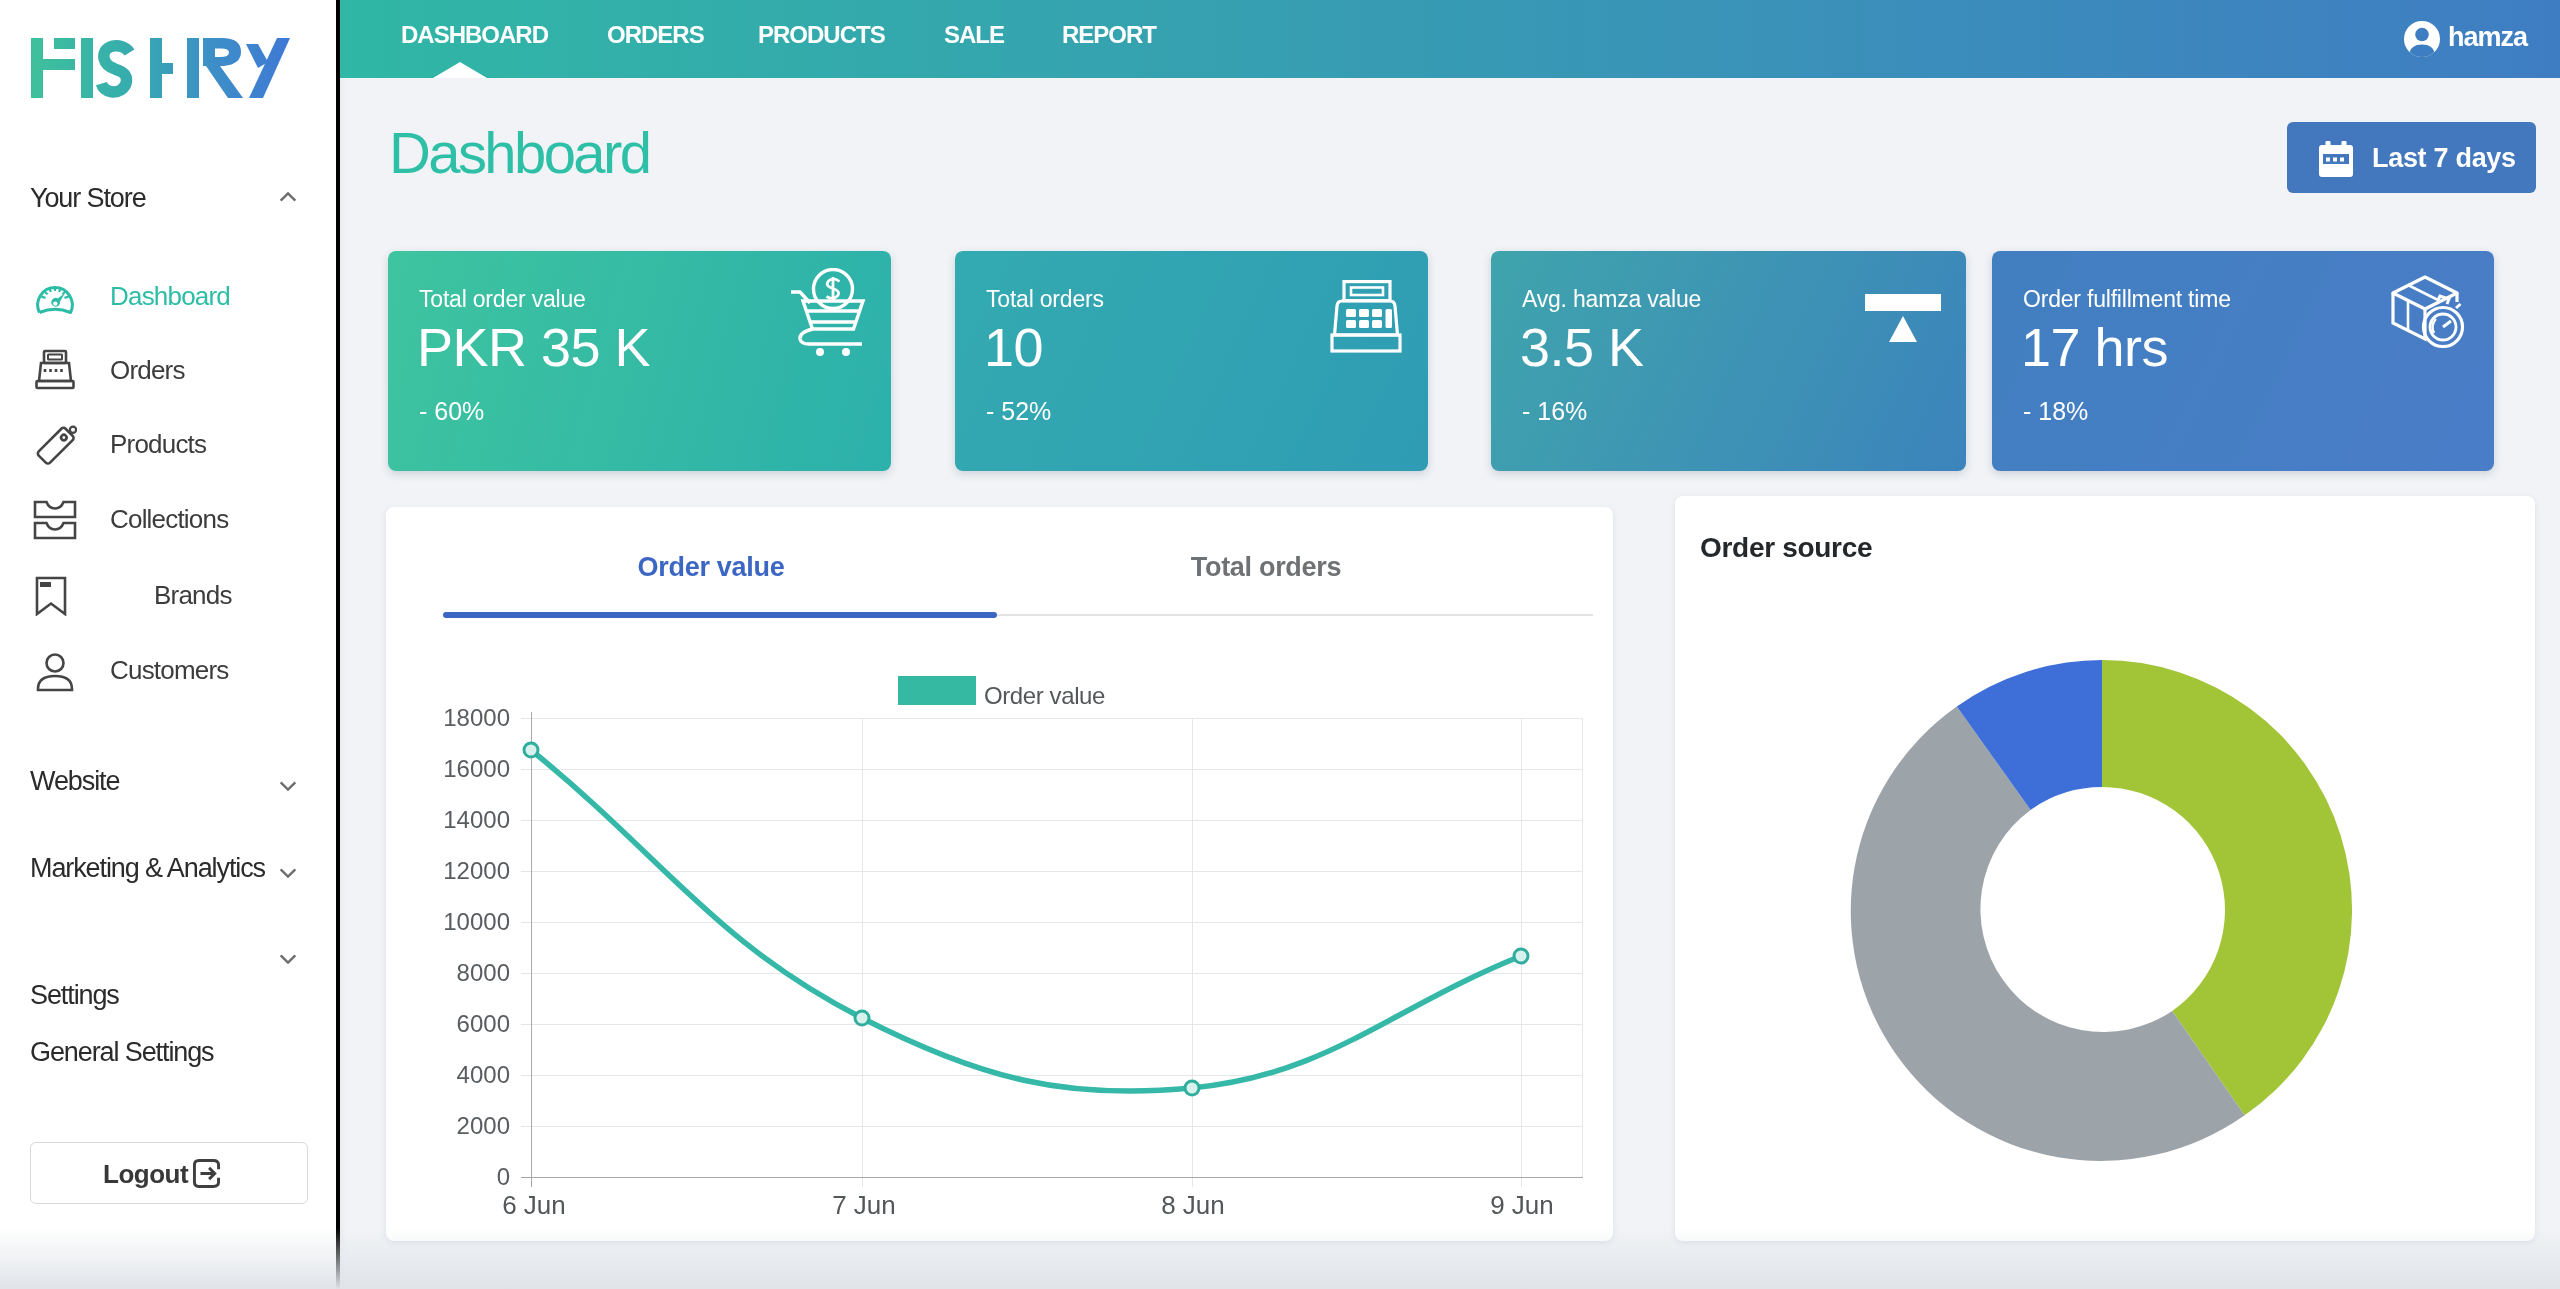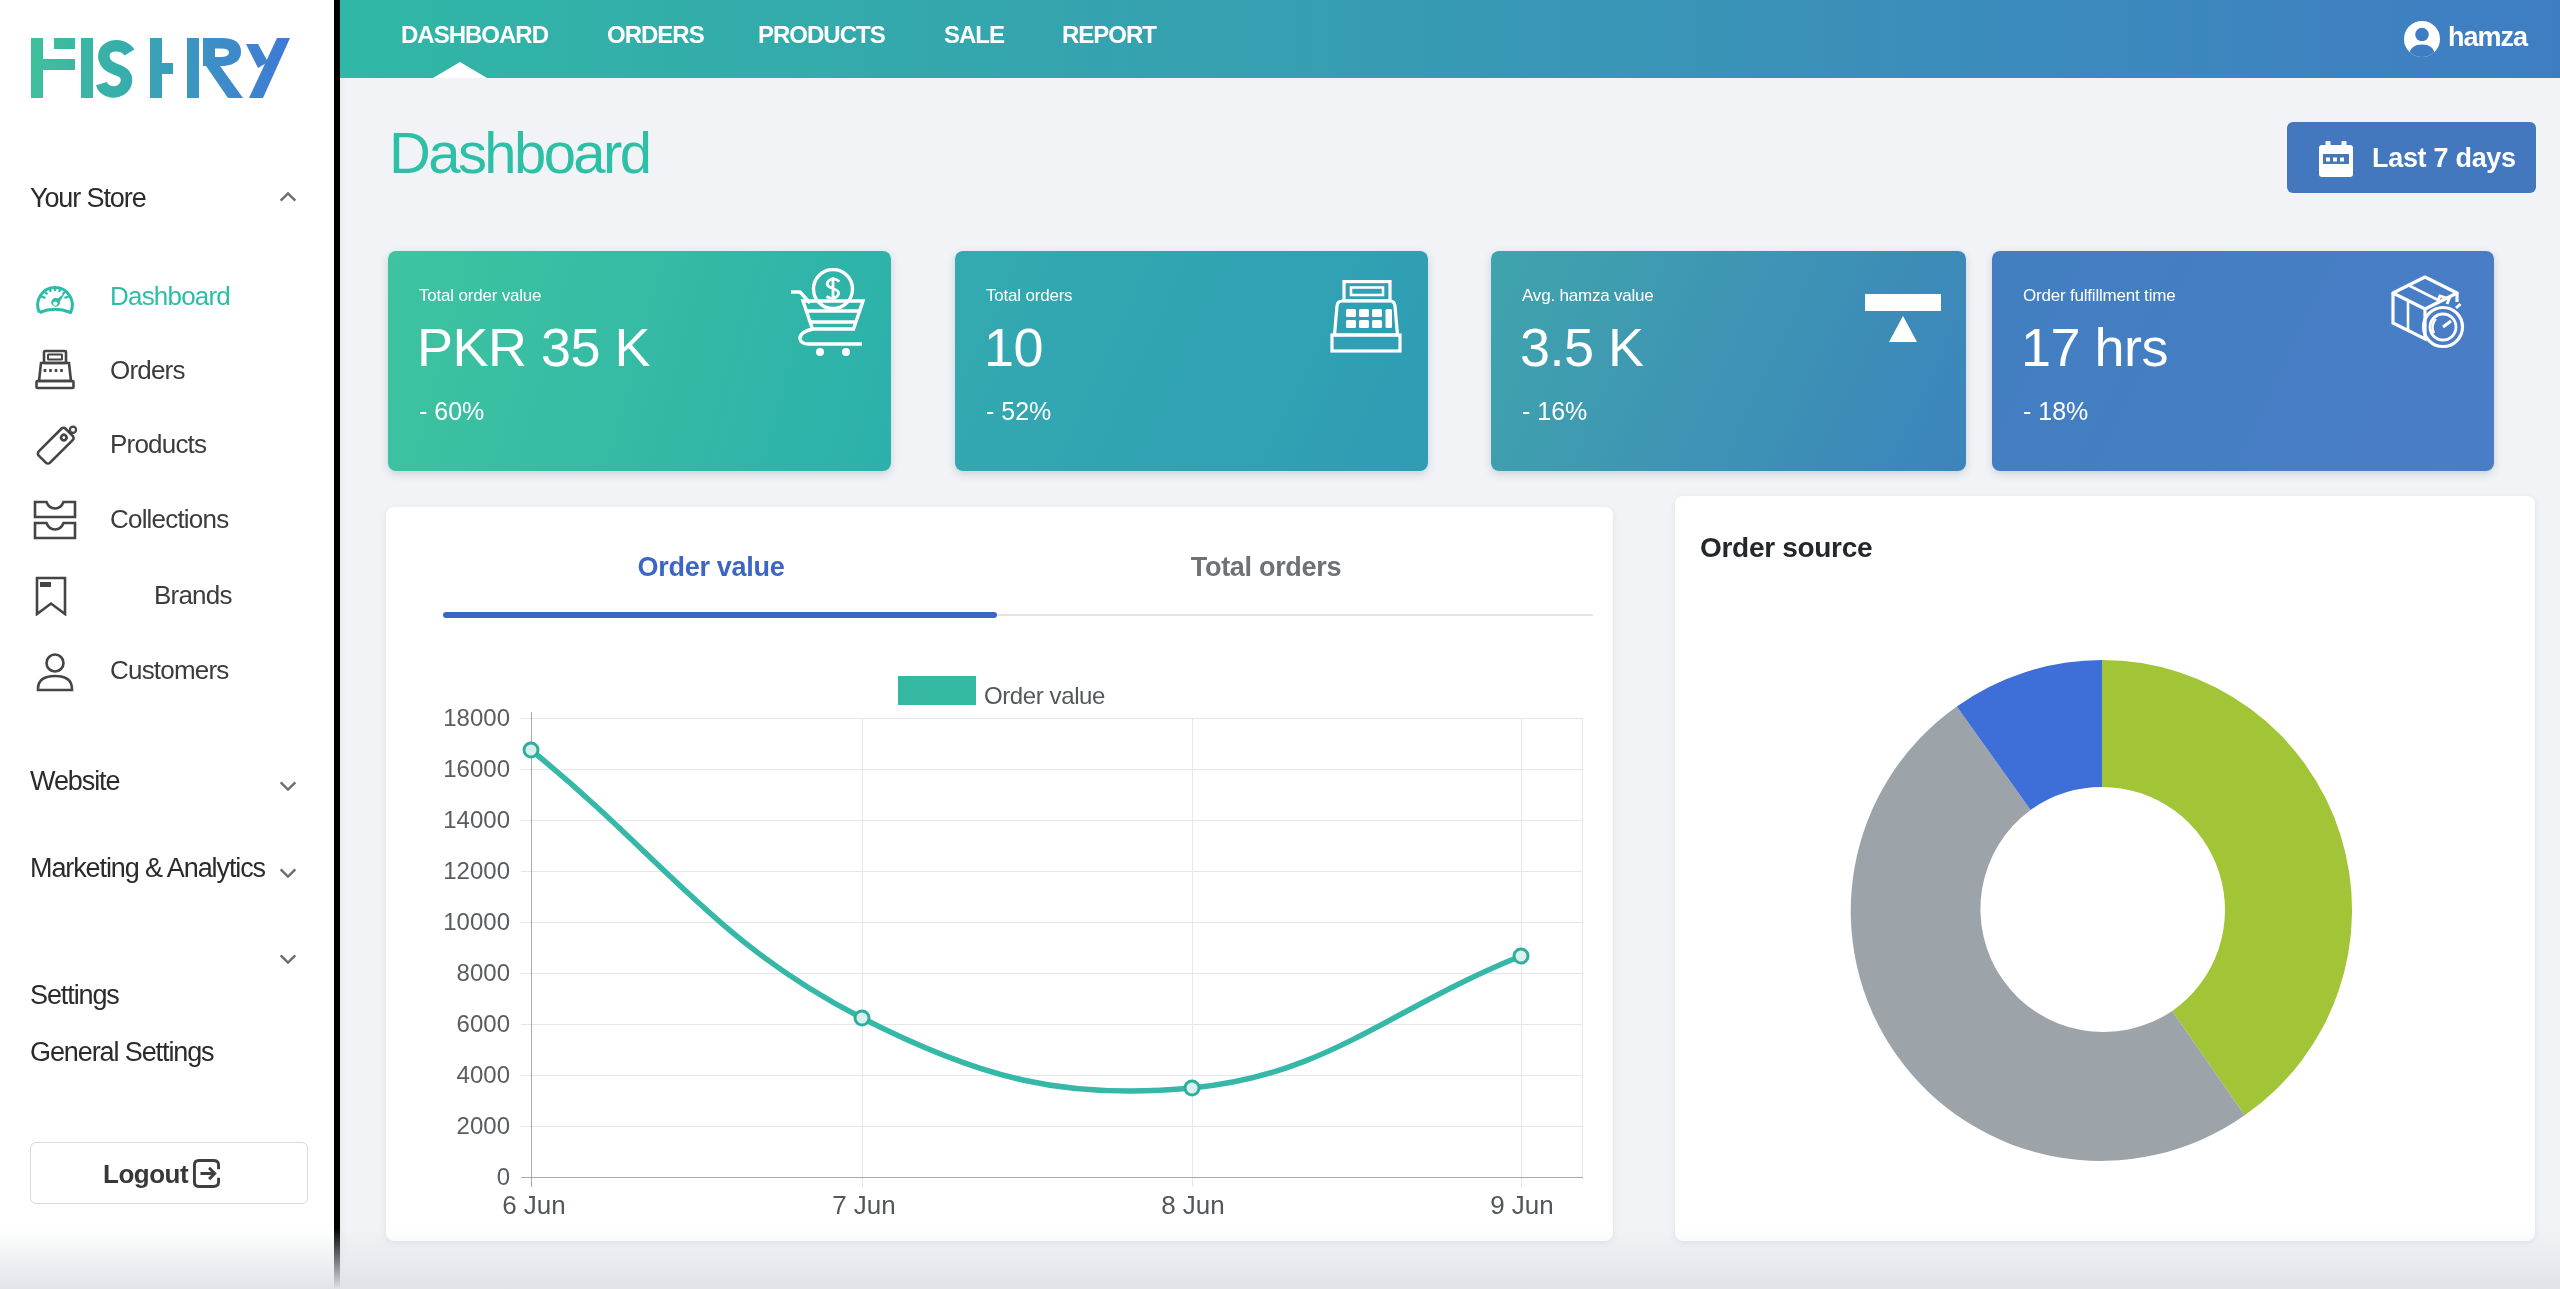--- a/index.html
+++ b/index.html
@@ -1,21 +1,21 @@
 <!DOCTYPE html>
 <html><head>
 <meta charset="utf-8">
 <style>
 html,body{margin:0;padding:0;width:2560px;height:1289px;overflow:hidden;
   font-family:"Liberation Sans",sans-serif;background:#f1f3f6;}
 *{box-sizing:border-box;}
 
 
 #sidebar{position:absolute;left:0;top:0;width:340px;height:1289px;background:#fff;
-  border-right:6px solid #000000;box-shadow:2px 0 6px rgba(0,0,0,0.04);z-index:2;}
+  border-right:4px solid #000000;box-shadow:2px 0 6px rgba(0,0,0,0.04);z-index:2;}
 #logo{position:absolute;left:31px;top:33px;}
 .srow{position:absolute;left:30px;color:#2b2b2b;font-size:27px;letter-spacing:-1.1px;}
 .chev{position:absolute;width:22px;height:22px;}
 .mitem{position:absolute;left:110px;font-size:26px;color:#3c3c3c;letter-spacing:-0.8px;}
 .micon{position:absolute;left:33px;}
 
 
 #nav{position:absolute;left:340px;top:0;width:2220px;height:78px;
   background:linear-gradient(to right,#30b7a5,#3f7dc3);z-index:3;}
 .navitem{position:absolute;top:21px;color:#fff;font-size:24px;font-weight:bold;letter-spacing:-1px;}
@@ -29,21 +29,21 @@
 #datebtn{position:absolute;left:2287px;top:122px;width:249px;height:71px;background:#4377be;
   border-radius:6px;color:#fff;font-weight:bold;z-index:1;}
 #datebtn span{position:absolute;left:85px;top:21px;font-size:27px;letter-spacing:-0.3px;}
 
 .card{position:absolute;top:251px;height:220px;border-radius:8px;color:#fff;
   box-shadow:0 3px 8px rgba(40,60,90,0.18);z-index:2;}
 #card1{left:388px;width:503px;background:linear-gradient(105deg,#3ec49f,#2cb0ab);}
 #card2{left:955px;width:473px;background:linear-gradient(115deg,#33aab0,#2f9cb4);}
 #card3{left:1491px;width:475px;background:linear-gradient(115deg,#3fa4ac,#3c84bc);}
 #card4{left:1992px;width:502px;background:linear-gradient(115deg,#417fc0,#4a7dc7);}
-.ctitle{position:absolute;left:31px;top:35px;font-size:17px;letter-spacing:-0.2px;}
+.ctitle{position:absolute;left:31px;top:35px;font-size:23px;letter-spacing:-0.2px;}
 .cval{position:absolute;left:29px;top:65px;font-size:54px;letter-spacing:-0.5px;}
 .cpct{position:absolute;left:31px;top:146px;font-size:25px;}
 .cicon{position:absolute;}
 
 .panel{position:absolute;background:#fff;border-radius:8px;box-shadow:0 2px 6px rgba(40,60,90,0.10);z-index:2;}
 #chartcard{left:386px;top:507px;width:1227px;height:734px;}
 #donutcard{left:1675px;top:496px;width:860px;height:745px;}
 
 .tab{position:absolute;top:45px;font-size:27px;font-weight:bold;transform:translateX(-50%);letter-spacing:-0.3px;}
 #tab1{left:325px;color:#3b66c3;}

